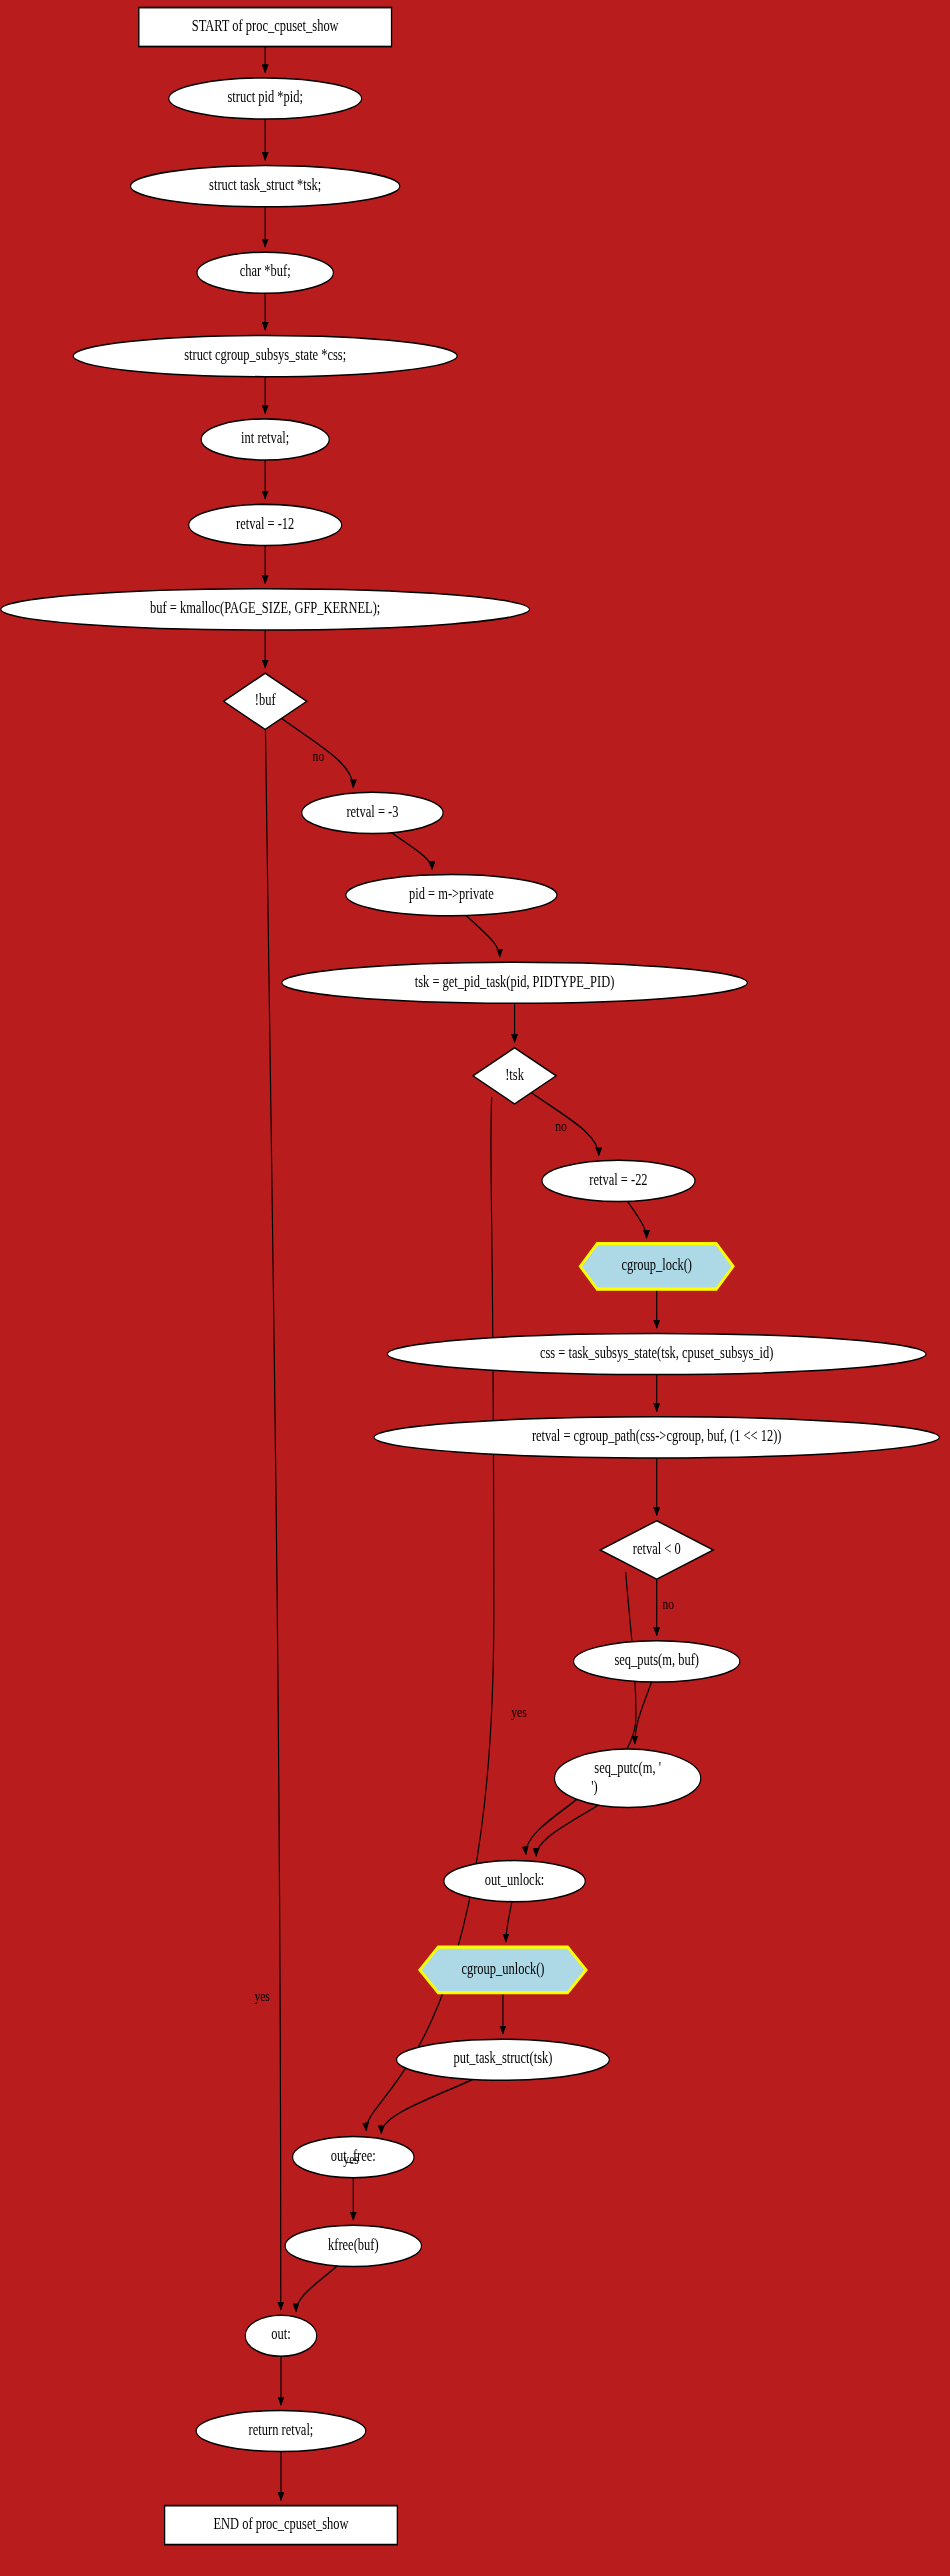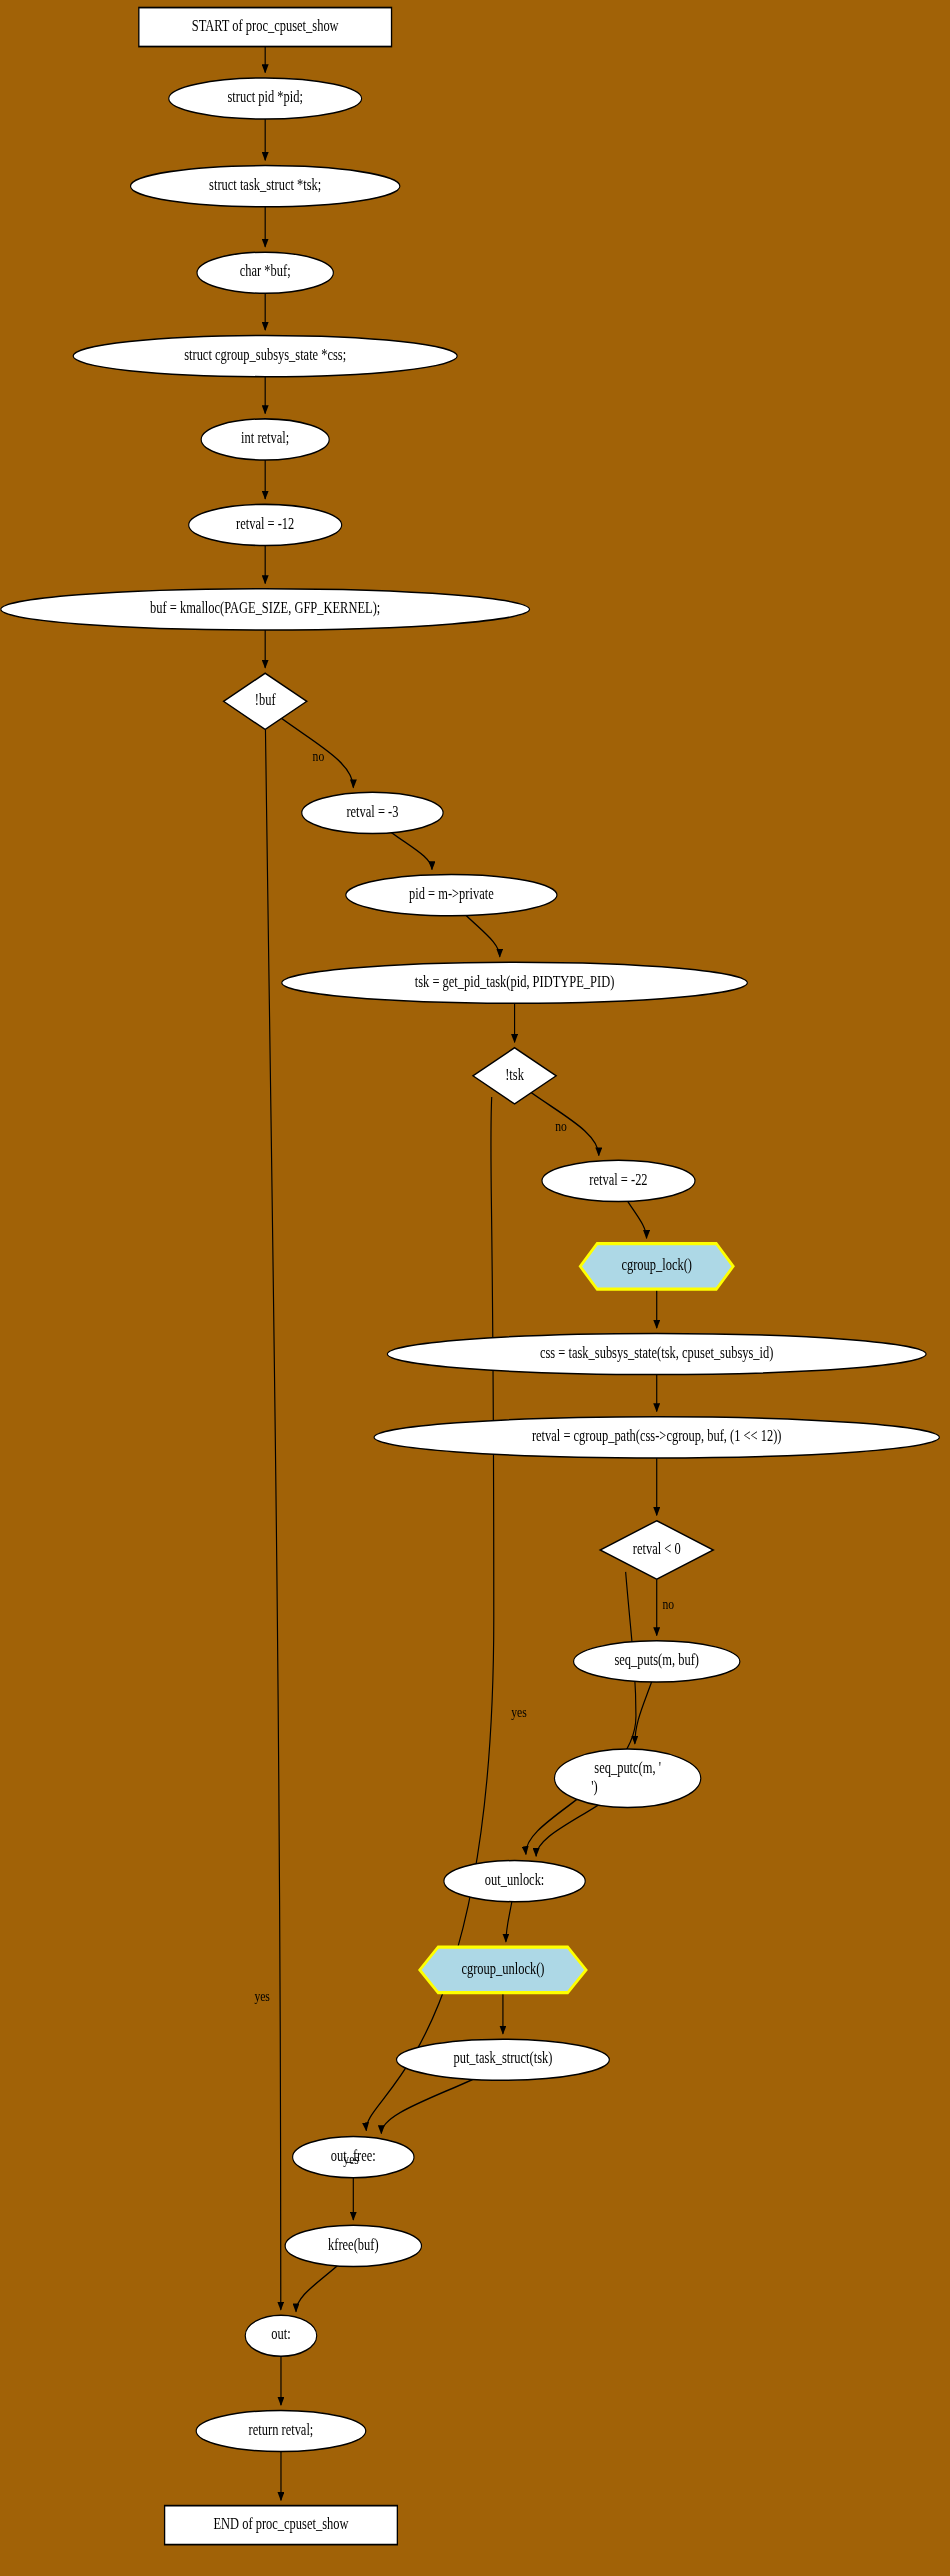--- a/index.html
+++ b/index.html
@@ -1,17 +1,17 @@
 <!DOCTYPE html>
 <html style="font-size:13.3px"><head>
 <meta charset="utf-8">
 <style>
   html,body{margin:0;padding:0;background:#ffffff;}
   body{width:951px;height:2576px;font-family:"Liberation Serif", serif;}
-  #chart-root{position:relative;width:951px;height:2576px;overflow:hidden;background:#a16207;}
+  #chart-root{position:relative;width:951px;height:2576px;overflow:hidden;background:#b91c1c;}
   svg#flow{display:block;width:951px;height:2576px;}
   .node-label{font-family:"Liberation Serif", serif;font-size:15px;fill:#000;text-anchor:middle;dominant-baseline:middle;}
   .edge-label{font-family:"Liberation Serif", serif;font-size:14px;fill:#000;text-anchor:start;dominant-baseline:middle;}
   .shape-ellipse{fill:#ffffff;stroke:#000000;stroke-width:1.4;}
   .shape-box{fill:#ffffff;stroke:#000000;stroke-width:1.6;}
   .shape-diamond{fill:#ffffff;stroke:#000000;stroke-width:1.4;}
   .shape-hex{fill:#add8e6;stroke:#ffff00;stroke-width:3;}
   .edge-path{fill:none;stroke:#000000;stroke-width:1.4;}
 </style>
 </head>

